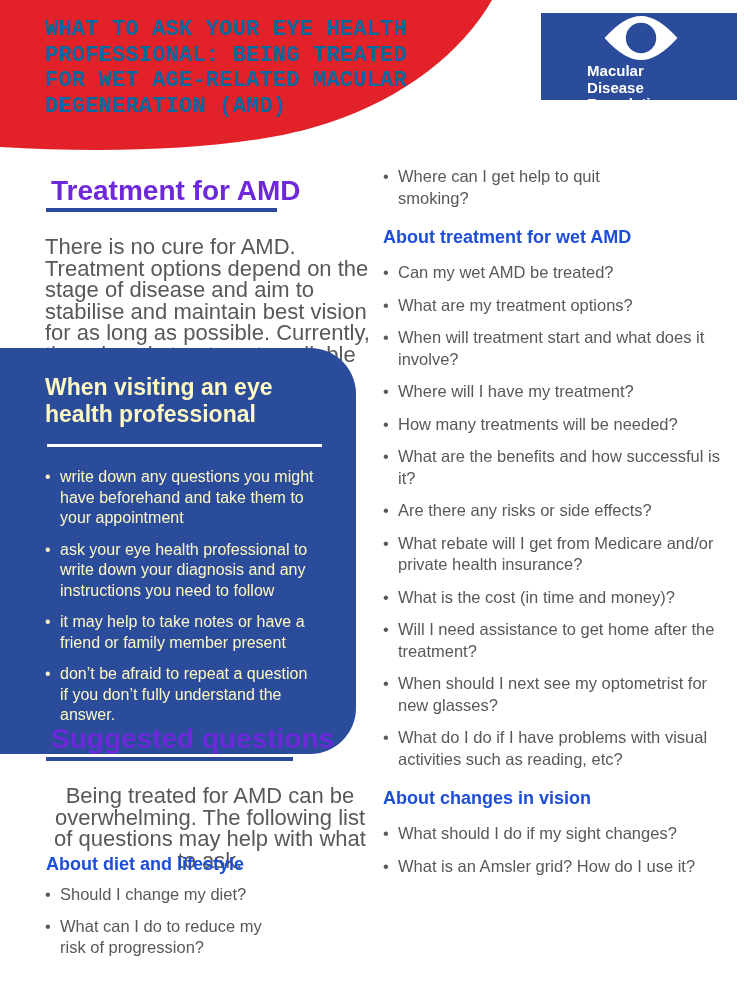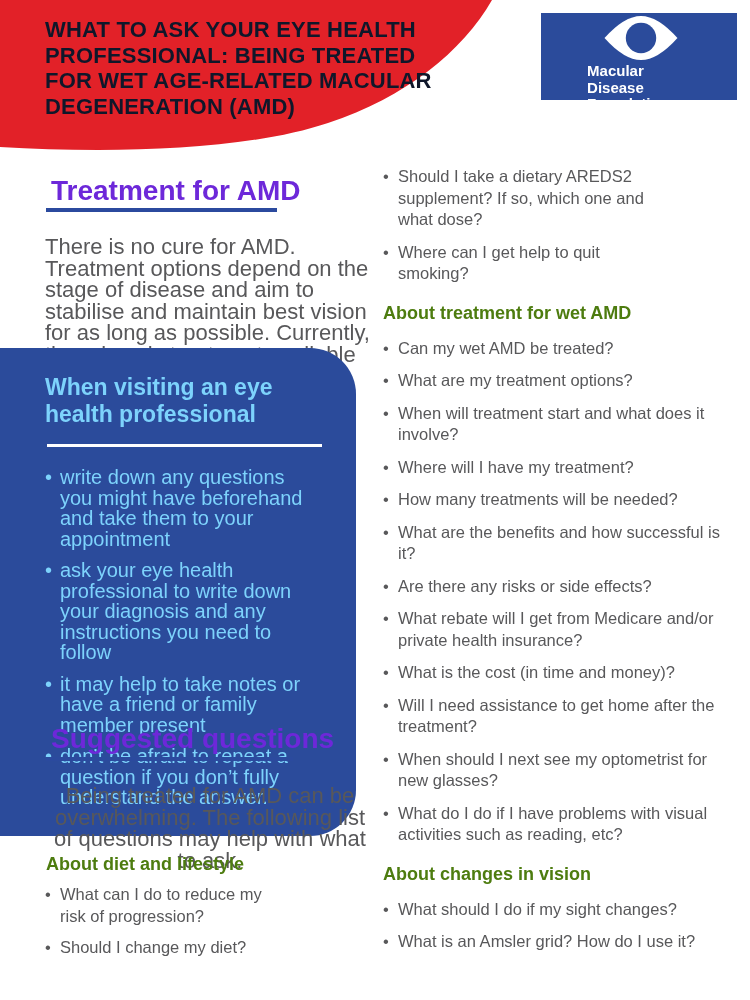--- a/index.html
+++ b/index.html
@@ -4,49 +4,49 @@
 <style>
   html,body{margin:0;padding:0;background:#ffffff;}
   .page{
     position:relative;width:750px;height:1000px;background:#ffffff;overflow:hidden;
     font-family:"Liberation Sans",sans-serif;color:#58585a;
   }
   
   .red-curve{position:absolute;top:0;left:0;width:750px;height:160px;pointer-events:none;}
   .hdr-title{
     position:absolute;left:45px;top:17px;width:430px;
-    color:#0f172a;font-weight:bold;font-size:22px;line-height:25.5px;letter-spacing:.2px;
+    color:#0369a1;font-weight:bold;font-size:22px;line-height:25.5px;letter-spacing:.2px;font-family:Liberation Mono, monospace;
   }
   .hdr-title span{display:block;}
   .logo{
     position:absolute;left:541px;top:13px;width:196px;height:87px;background:#2b4b9b;
     display:flex;align-items:center;padding:0 8px 0 12px;box-sizing:border-box;flex-direction:column;
   }
   .logo-eye{width:76px;height:50px;flex:0 0 auto;}
   .logo-text{margin-left:9px;color:#ffffff;}
   .logo-text .nm{font-weight:bold;font-size:15px;line-height:16.5px;}
   .logo-text .country{font-size:16px;letter-spacing:3.1px;margin-top:3px;font-weight:normal;text-align:right;}
   
   .sec-h{position:absolute;left:45px;color:#6d28d9;font-weight:bold;font-size:28px;line-height:30px;margin:6px;}
   .rule{position:absolute;left:46px;height:4px;background:#2b4a9e;}
   .body-p{position:absolute;left:45px;font-size:22px;line-height:21.5px;margin:0;}
   ul.blist{list-style:none;margin:0;padding:0;}
   ul.blist li{position:relative;padding-left:15px;margin-bottom:10px;font-size:16.5px;line-height:21.5px;}
   ul.blist li::before{content:"\2022";position:absolute;left:0;top:0;}
-  .sub-h{color:#4d7c0f;font-weight:bold;font-size:18px;line-height:22px;margin:0;}
+  .sub-h{color:#1d4ed8;font-weight:bold;font-size:18px;line-height:22px;margin:0;}
   
   .info-box{
     position:absolute;left:0;top:348px;width:356px;box-sizing:border-box;
-    background:#2b4b9b;color:#7dd3fc;border-radius:0 46px 46px 0;
+    background:#2b4b9b;color:#fef9c3;border-radius:0 46px 46px 0;
     padding:26px 28px 28px 45px;
   }
   .info-box h2{margin:0;font-size:23px;line-height:27px;font-weight:bold;max-width:262px;}
   .info-box .wrule{width:275px;height:3px;background:#ffffff;margin:16px 0 20px 2px;}
   .info-box ul.blist{max-width:272px;}
-  .info-box ul.blist li{font-size:20px;line-height:20.5px;margin-bottom:11px;}
+  .info-box ul.blist li{font-size:16px;line-height:20.5px;margin-bottom:11px;}
   .info-box ul.blist li:last-child{margin-bottom:0;}
   
   .treat-body{top:236px;width:336px;}
   .sugg-intro{top:785px;width:330px;text-align:center;}
   .diet-sub{position:absolute;left:46px;top:853px;}
   .diet-list{position:absolute;left:45px;top:884px;width:242px;}
   
   .right-col{position:absolute;left:383px;top:166px;width:346px;}
   .right-col ul.blist.cont{width:274px;}
   .right-col .sub-h{margin:17px 0 14px 0;}
@@ -94,27 +94,26 @@
       <li>it may help to take notes or have a friend or family member present</li>
       <li>don’t be afraid to repeat a question if you don’t fully understand the answer.</li>
     </ul>
   </div>
 
   <h1 class="sec-h" style="top:718px;">Suggested questions</h1>
   <div class="rule" style="top:757px;width:247px;"></div>
   <p class="body-p sugg-intro">Being treated for AMD can be overwhelming. The following list of questions may help with what to ask.</p>
   <h3 class="sub-h diet-sub">About diet and lifestyle</h3>
   <ul class="blist diet-list">
+    <li>Should I change my diet?</li>
     <li>What can I do to reduce my risk of progression?</li>
-    <li>Should I change my diet?</li>
   </ul>
 
   <div class="right-col">
     <ul class="blist cont">
-      <li>Should I take a dietary AREDS2 supplement? If so, which one and what dose?</li>
       <li>Where can I get help to quit smoking?</li>
     </ul>
 
     <h3 class="sub-h">About treatment for wet AMD</h3>
     <ul class="blist">
       <li>Can my wet AMD be treated?</li>
       <li>What are my treatment options?</li>
       <li>When will treatment start and what does it involve?</li>
       <li>Where will I have my treatment?</li>
       <li>How many treatments will be needed?</li>

